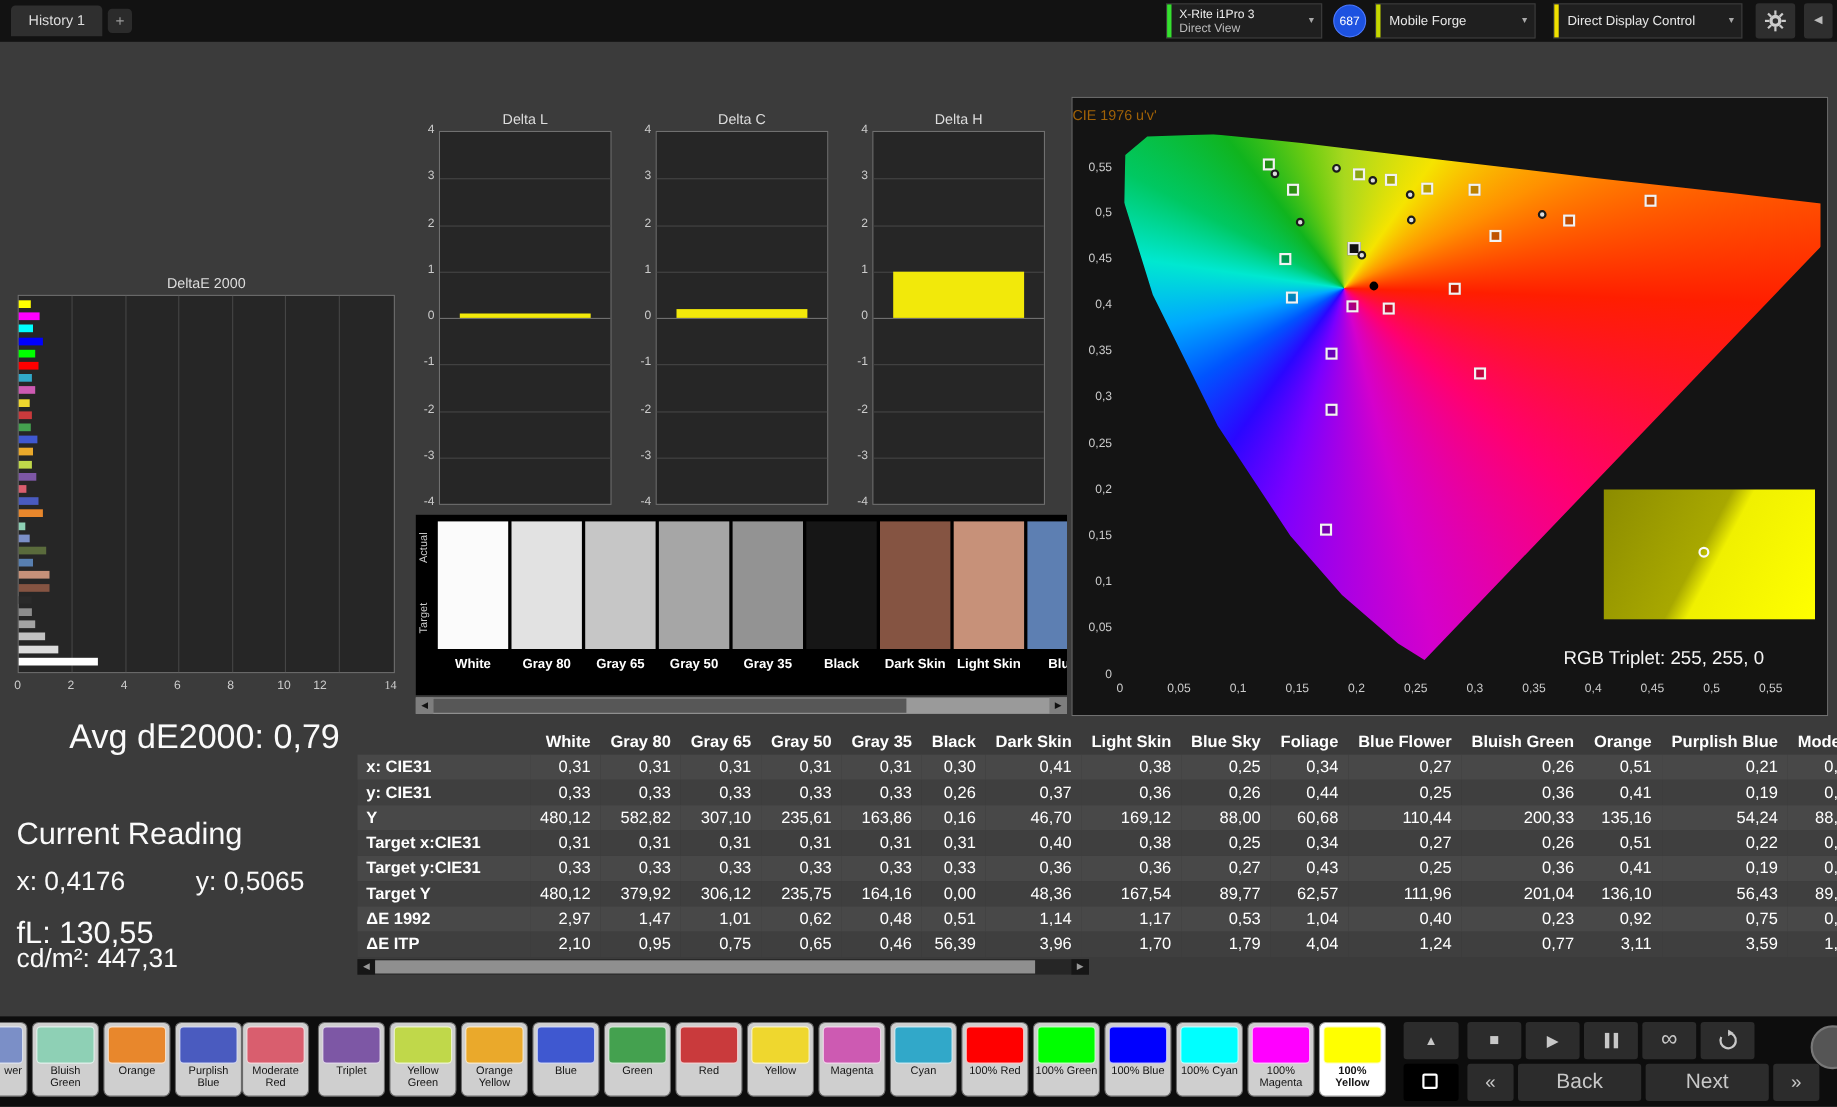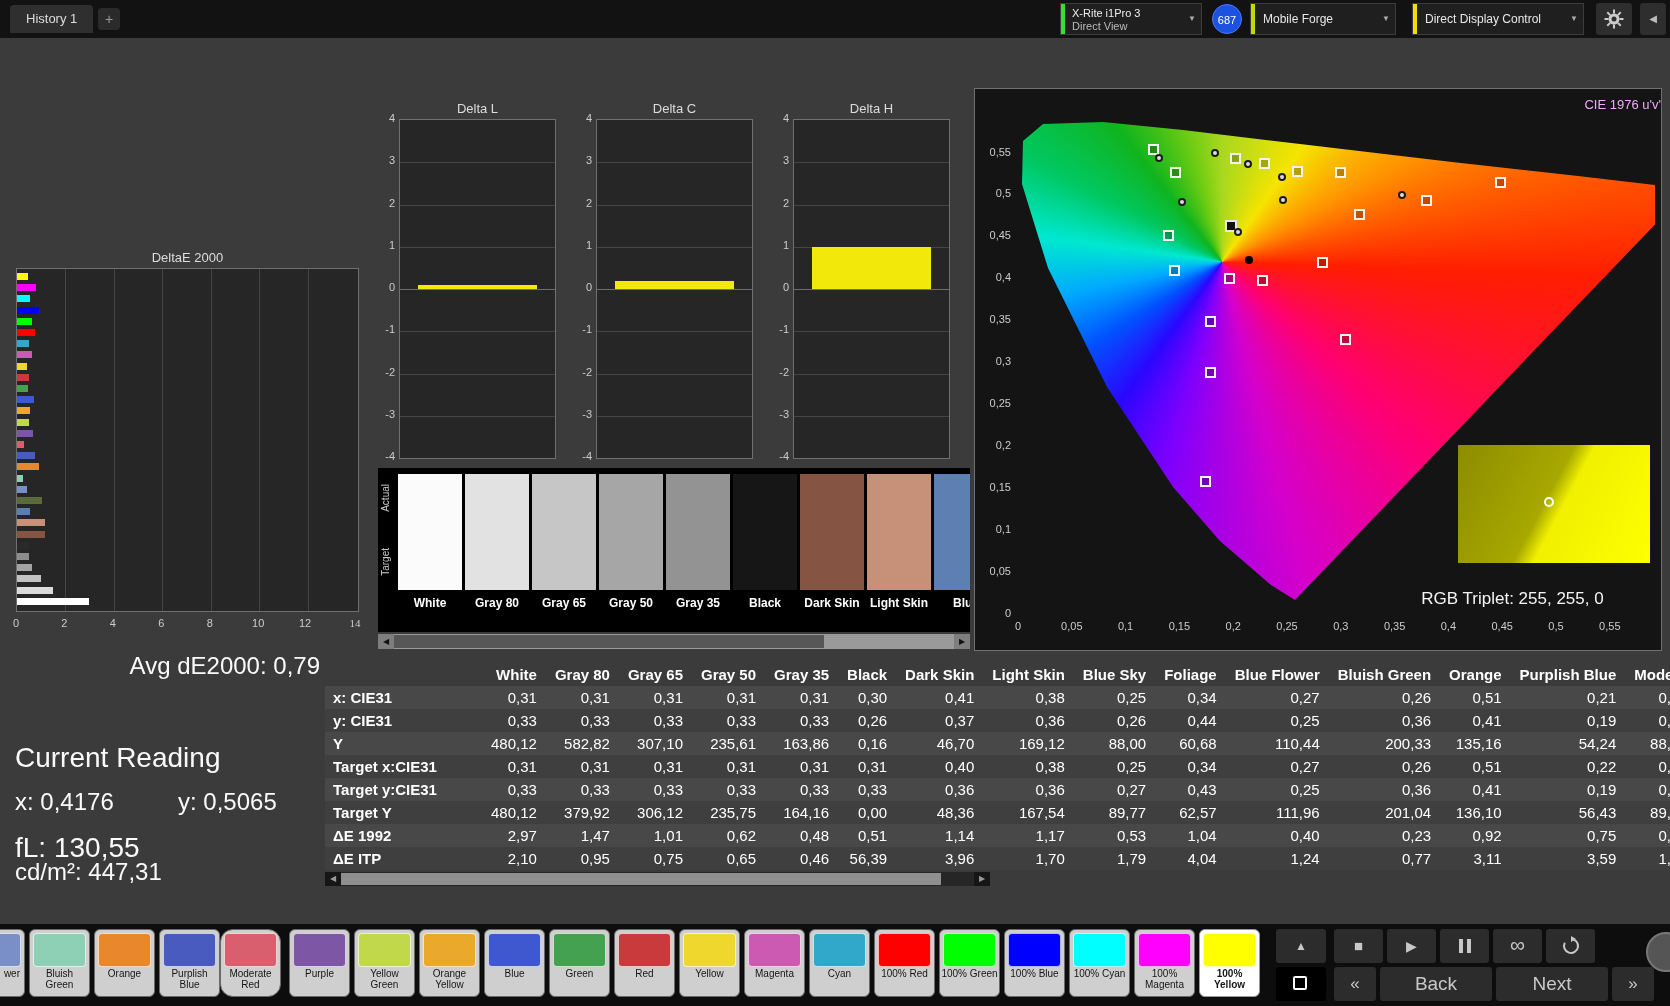--- a/index.html
+++ b/index.html
@@ -54,21 +54,21 @@
   .swatch{position:absolute;top:6px;width:64px;height:116px;}
   .swlabel{position:absolute;top:128px;width:84px;text-align:center;font-size:12px;color:#fff;font-weight:bold;}
   .sw-scroll{position:absolute;left:378px;top:634px;width:592px;height:15px;background:#9a9a9a;}
   .sarrow{position:absolute;top:0;width:16px;height:15px;background:#7e7e7e;color:#111;font-size:8px;
        text-align:center;line-height:15px;}
   .sarrow.left{left:0}.sarrow.right{right:0}
   .sthumb{position:absolute;left:16px;top:1px;width:430px;height:13px;background:#575757;}
 
   
   .cie-panel{position:absolute;left:974px;top:88px;width:688px;height:563px;background:#141414;border:1px solid #707070;box-sizing:border-box;}
-  .cie-title{position:absolute;left:0;top:8px;width:100%;text-align:right;font-size:13px;color:#f0abfc;}
+  .cie-title{position:absolute;left:0;top:8px;width:100%;text-align:left;font-size:13px;color:#a16207;}
   .cie-yaxis{position:absolute;left:0;top:0;width:38px;height:100%;}
   .cieytick{position:absolute;right:2px;width:36px;text-align:right;font-size:11px;color:#ccc;}
   .cie-xaxis{position:absolute;left:0;top:531px;width:100%;height:16px;}
   .ciextick{position:absolute;transform:translateX(-50%);font-size:11px;color:#ccc;}
   .cie-plot{position:absolute;left:43px;top:10px;width:637px;height:515px;overflow:hidden;}
   .horseshoe{position:absolute;left:0;top:0;width:680px;height:515px;
     background:conic-gradient(from 0deg at 204px 163px,
       #a8d81e 0deg,#f5e400 35deg,#ff9100 62deg,#ff1e00 92deg,#ff0070 132deg,#d400cc 166deg,
       #7a00ff 196deg,#2a07ff 216deg,#0054ff 238deg,#00a8ff 258deg,#00e8d0 278deg,#00c862 298deg,
       #10b41e 322deg,#6ecc12 345deg,#a8d81e 360deg);
@@ -78,21 +78,21 @@
   .msel{position:absolute;width:12px;height:12px;border:2px solid #e8e8e8;background:#111;box-sizing:border-box;}
   .mdot{position:absolute;width:8px;height:8px;border-radius:50%;border:2px solid #1c1c1c;background:#ddd;box-sizing:border-box;}
   .mblk{position:absolute;width:8px;height:8px;border-radius:50%;background:#000;}
   .rgbbox{position:absolute;left:440px;top:346px;width:192px;height:118px;
     background:linear-gradient(118deg,#8c8c00 0%,#a8a800 46%,#f0f000 54%,#ffff00 100%);}
   .ringmark{position:absolute;left:86px;top:52px;width:10px;height:10px;border-radius:50%;border:2px solid #fafafa;box-sizing:border-box;}
   .rgbtext{position:absolute;left:420px;top:500px;width:235px;text-align:center;font-size:17px;color:#f5f5f5;}
 
   
   .stat{position:absolute;color:#fafafa;white-space:nowrap;}
-  .avg{left:20px;top:652px;width:300px;text-align:right;font-size:24px;}
+  .avg{left:36px;top:652px;width:300px;text-align:center;font-size:31px;}
   .max{left:20px;top:692px;width:300px;text-align:center;font-size:26px;}
   .cr{left:15px;top:742px;font-size:28px;}
   .sx{left:15px;top:788px;font-size:24px;}
   .sy{left:178px;top:788px;font-size:24px;}
   .fl{left:15px;top:784px;font-size:28px;margin-top:48px;}
   .cd{left:15px;top:858px;font-size:24px;}
 
   
   .ctable{position:absolute;left:325px;top:662px;border-collapse:collapse;font-size:15px;color:#fff;}
   .ctable th,.ctable td{padding:0 9px;height:23px;white-space:nowrap;font-weight:normal;}
@@ -221,21 +221,21 @@
       <div class="debar" style="top: 317.6px; width: 35.595px; background: rgb(220, 220, 220);"></div>
       <div class="debar" style="top: 328.8px; width: 71.9164px; background: rgb(255, 255, 255);"></div>
     </div>
   <div class="de-xaxis">
       <div class="detick" style="left: 0px;">0</div>
       <div class="detick" style="left: 48.4286px;">2</div>
       <div class="detick" style="left: 96.8571px;">4</div>
       <div class="detick" style="left: 145.286px;">6</div>
       <div class="detick" style="left: 193.714px;">8</div>
       <div class="detick" style="left: 242.143px;">10</div>
-      <div class="detick" style="left: 289px;">12</div>
+      <div class="detick" style="left: 275px;">12</div>
       <div class="detick" style="left: 339px; font-family: Liberation Serif, serif;">14</div>
     </div>
 
   <div class="delta-block" style="left:371px">
     <div class="delta-title">Delta L</div>
     <div class="delta-plot">
         <div class="hline" style="top: 42.25px;"></div>
         <div class="hline" style="top: 84.5px;"></div>
         <div class="hline" style="top: 126.75px;"></div>
         <div class="hline" style="top: 169px;"></div>
@@ -591,27 +591,27 @@
           <div class="tile-label">Bluish Green</div>
         </div>
         <div class="tile" style="left: 94px;">
           <div class="tile-color" style="background: rgb(232, 135, 44);"></div>
           <div class="tile-label">Orange</div>
         </div>
         <div class="tile" style="left: 159px;">
           <div class="tile-color" style="background: rgb(74, 91, 191);"></div>
           <div class="tile-label">Purplish Blue</div>
         </div>
-        <div class="tile" style="left: 220px; border-radius: 13px;">
+        <div class="tile" style="left: 220px;">
           <div class="tile-color" style="background: rgb(217, 94, 110);"></div>
           <div class="tile-label">Moderate Red</div>
         </div>
         <div class="tile" style="left: 289px;">
           <div class="tile-color" style="background: rgb(125, 87, 165);"></div>
-          <div class="tile-label">Purple</div>
+          <div class="tile-label">Triplet</div>
         </div>
         <div class="tile" style="left: 354px;">
           <div class="tile-color" style="background: rgb(192, 216, 74);"></div>
           <div class="tile-label">Yellow Green</div>
         </div>
         <div class="tile" style="left: 419px;">
           <div class="tile-color" style="background: rgb(234, 169, 43);"></div>
           <div class="tile-label">Orange Yellow</div>
         </div>
         <div class="tile" style="left: 484px;">

